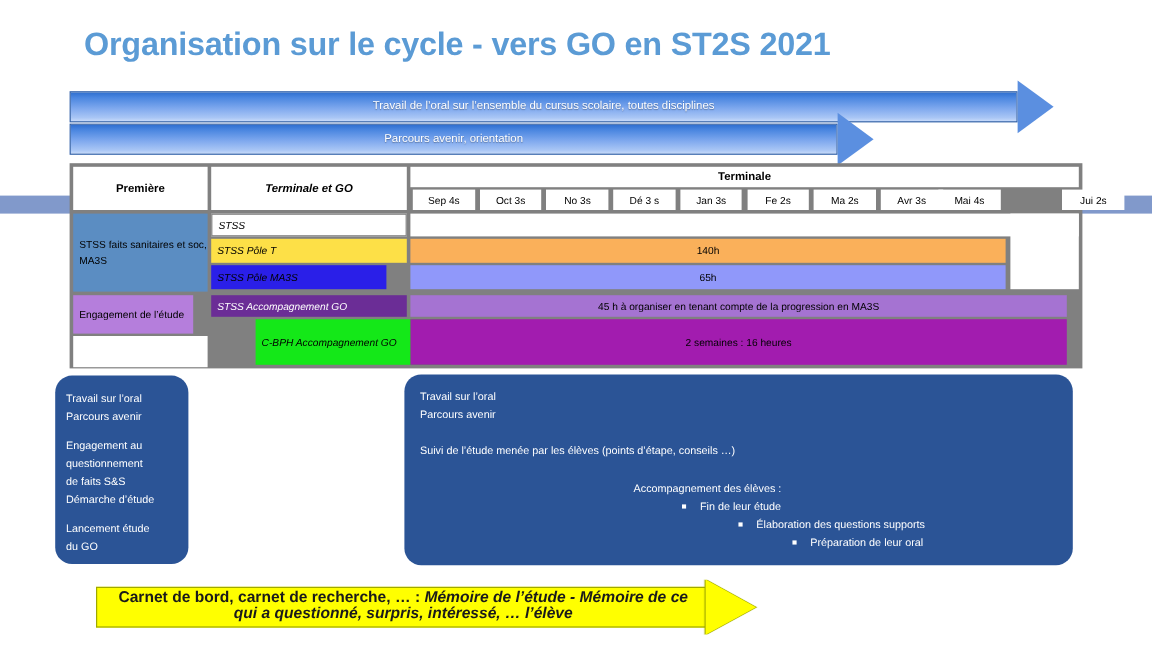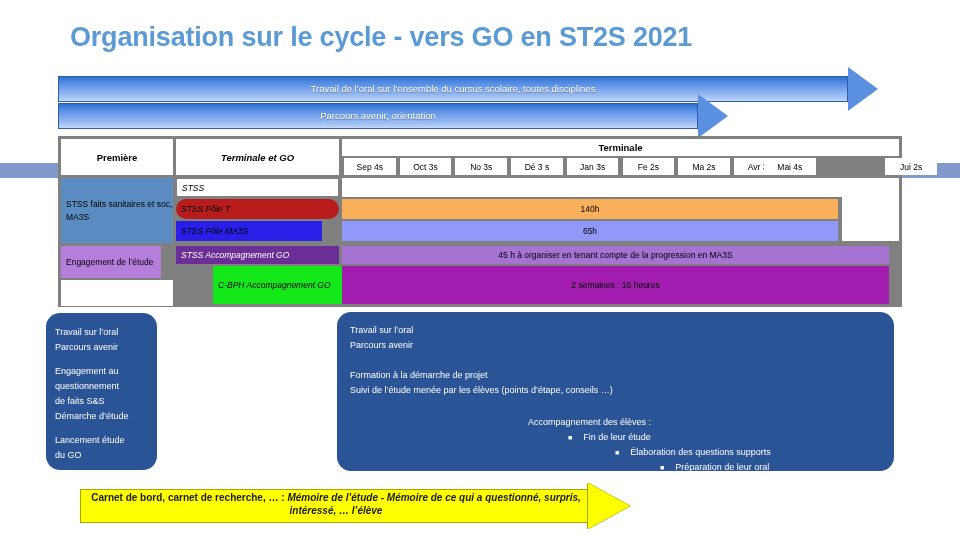--- a/index.html
+++ b/index.html
@@ -76,21 +76,21 @@
   }
   #yellow-head{
     position:absolute;left:508px;top:0;width:0;height:0;
     border-top:23.5px solid transparent;
     border-bottom:23.5px solid transparent;
     border-left:42px solid #FFFF00;
     filter:drop-shadow(1px 0 0 #9FA800) drop-shadow(-1px 0 0 #9FA800);
   }
   #yellow-text{
     position:absolute;left:8px;top:8px;width:496px;text-align:center;
-    font-size:10px;color:#1a1a1a;line-height:13px;font-weight:bold;
+    font-size:13px;color:#1a1a1a;line-height:13px;font-weight:bold;
   }
   #yellow-text .it{font-style:italic;}
 </style>
 </head>
 <body>
 
 <div class="abs" id="title">Organisation sur le cycle - vers GO en ST2S 2021</div>
 
 <div class="abs" id="arrow1" style="left:58px;top:76px;width:820px;height:26px;">
   <div class="arrow-body" style="width:790px;"></div>
@@ -116,34 +116,34 @@
 
   <div id="months">
       <div class="cell cw mon" style="left: 286px; top: 22px; width: 51.7px; height: 17px;">Sep 4s</div>
       <div class="cell cw mon" style="left: 341.7px; top: 22px; width: 51.7px; height: 17px;">Oct 3s</div>
       <div class="cell cw mon" style="left: 397.4px; top: 22px; width: 51.7px; height: 17px;">No 3s</div>
       <div class="cell cw mon" style="left: 453.1px; top: 22px; width: 51.7px; height: 17px;">Dé 3 s</div>
       <div class="cell cw mon" style="left: 508.8px; top: 22px; width: 51.7px; height: 17px;">Jan 3s</div>
       <div class="cell cw mon" style="left: 564.5px; top: 22px; width: 51.7px; height: 17px;">Fe 2s</div>
       <div class="cell cw mon" style="left: 620.2px; top: 22px; width: 51.7px; height: 17px;">Ma 2s</div>
       <div class="cell cw mon" style="left: 675.9px; top: 22px; width: 51.7px; height: 17px;">Avr 3s</div>
-      <div class="cell cw mon" style="left: 706px; top: 22px; width: 51.7px; height: 17px;">Mai 4s</div>
+      <div class="cell cw mon" style="left: 724px; top: 22px; width: 51.7px; height: 17px;">Mai 4s</div>
       <div class="cell cw mon" style="left: 787.3px; top: 22px; width: 51.7px; height: 17px; margin-left: 40px;">Jui 2s</div>
     </div>
 
   <div id="groups">
       <div class="cell lbl-left" style="left: 3px; top: 42px; width: 112px; height: 65px; background: rgb(91, 141, 194);">STSS faits sanitaires et soc, MA3S</div>
       <div class="cell lbl-left" style="left: 3px; top: 110px; width: 100px; height: 32px; background: rgb(181, 126, 220);">Engagement de l’étude</div>
       <div class="cell lbl-left" style="left: 3px; top: 144px; width: 112px; height: 26px; background: rgb(255, 255, 255);"></div>
     </div>
 
   <div id="rows">
       <div class="cell bar-lbl" style="left: 118px; top: 42px; width: 163px; height: 19px; background: rgb(255, 255, 255); color: rgb(0, 0, 0); border: 1px solid rgb(128, 128, 128);">STSS</div>
       <div class="cell bar-val" style="left: 284px; top: 42px; width: 557px; height: 19px; background: rgb(255, 255, 255);"></div>
-      <div class="cell bar-lbl" style="left: 118px; top: 63px; width: 163px; height: 20px; background: #b91c1c; color: rgb(0, 0, 0); border-radius: 10px;">STSS Pôle T</div>
+      <div class="cell bar-lbl" style="left: 118px; top: 63px; width: 163px; height: 20px; background: #fde047; color: rgb(0, 0, 0);">STSS Pôle T</div>
       <div class="cell bar-val" style="left: 284px; top: 63px; width: 496px; height: 20px; background: rgb(250, 176, 90);">140h</div>
       <div class="cell bar-lbl" style="left: 118px; top: 85px; width: 146px; height: 20px; background: rgb(42, 31, 232); color: rgb(0, 0, 0);">STSS Pôle MA3S</div>
       <div class="cell bar-val" style="left: 284px; top: 85px; width: 496px; height: 20px; background: rgb(144, 152, 250);">65h</div>
       <div class="cell bar-lbl" style="left: 118px; top: 110px; width: 163px; height: 18px; background: rgb(107, 45, 150); color: rgb(255, 255, 255);">STSS Accompagnement GO</div>
       <div class="cell bar-val" style="left: 284px; top: 110px; width: 547px; height: 18px; background: rgb(165, 115, 210);">45 h à organiser en tenant compte de la progression en MA3S</div>
       <div class="cell bar-lbl" style="left: 118px; top: 130px; width: 163px; height: 38px; background: rgb(20, 232, 24); color: rgb(0, 0, 0); margin-left: 37px;">C-BPH Accompagnement GO</div>
       <div class="cell bar-val" style="left: 284px; top: 130px; width: 547px; height: 38px; background: #a21caf;">2 semaines : 16 heures</div>
       <div class="cell cw" style="left: 784px; top: 42px; width: 57px; height: 63px;"></div>
     </div>
 
@@ -162,21 +162,20 @@
       <div style="height: 9px;">&nbsp;</div>
       <div>Lancement étude</div>
       <div>du GO</div>
     </div>
 </div>
 
 <div class="abs bluebox" id="box2">
   <div>Travail sur l’oral</div>
   <div>Parcours avenir</div>
   <div style="height:15px;">&nbsp;</div>
-  <div>Formation à la démarche de projet</div>
   <div>Suivi de l’étude menée par les élèves  (points d’étape, conseils …)</div>
   <div style="height:17px;">&nbsp;</div>
   <div class="b2-ind1">Accompagnement  des élèves :</div>
   <div class="b2-ind2"><span class="bul">■</span><span>Fin de leur étude</span></div>
   <div class="b2-ind3"><span class="bul">■</span><span>Élaboration des questions supports</span></div>
   <div class="b2-ind4"><span class="bul">■</span><span>Préparation de leur oral</span></div>
 </div>
 
 <div class="abs" id="yellow-wrap">
   <div id="yellow-body"></div>

